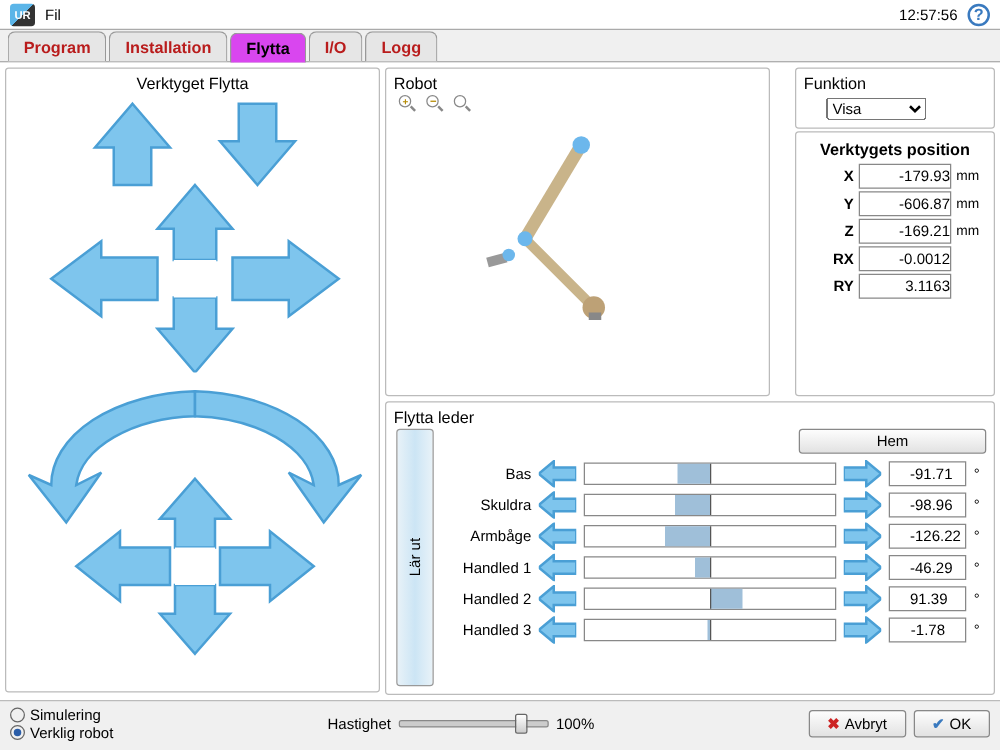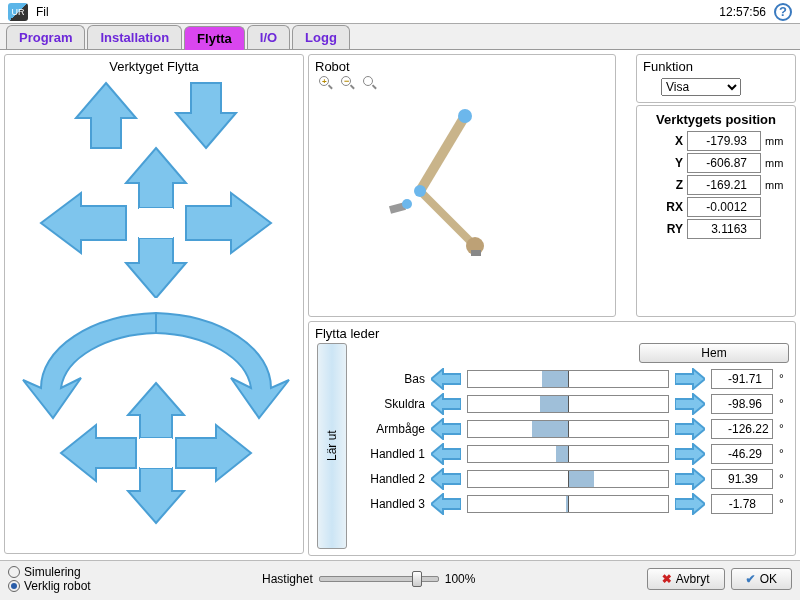--- a/index.html
+++ b/index.html
@@ -1,24 +1,24 @@
 <!DOCTYPE html>
 <html><head>
 <meta charset="utf-8">
 <style>
   * { box-sizing: border-box; margin: 0; padding: 0; font-family: Arial, sans-serif; font-size: 12px; }
   body { width: 800px; height: 600px; background: #f0f0f0; overflow: hidden; }
   .top-bar { height: 24px; background: #fff; border-bottom: 1px solid #aaa; display: flex; align-items: center; padding: 0 8px; justify-content: space-between; }
   .top-bar-left { display: flex; align-items: center; gap: 8px; }
-  .logo-ur { width: 20px; height: 18px; background: linear-gradient(135deg,#5bb5e8 50%,#333 50%); border-radius: 3px; font-size:9px; color:#fff; font-weight:normal; display:flex; align-items:center; justify-content:center;}
+  .logo-ur { width: 20px; height: 18px; background: linear-gradient(135deg,#5bb5e8 50%,#333 50%); border-radius: 3px; font-size:9px; color:#fff; font-weight:bold; display:flex; align-items:center; justify-content:center;}
   .top-bar-right { display: flex; align-items: center; gap: 8px; }
   .help-icon { width: 18px; height: 18px; border: 2px solid #3a7abf; border-radius: 50%; color: #3a7abf; font-weight: bold; display: flex; align-items: center; justify-content: center; font-size: 13px; }
 
   .tab-strip { height: 26px; display: flex; align-items: flex-end; padding-left: 6px; background: #f0f0f0; border-bottom: 1px solid #999; }
-  .tab { padding: 4px 12px; background: #e6e6e6; border: 1px solid #999; border-bottom: none; border-top-left-radius: 6px; border-top-right-radius: 6px; margin-right: 2px; font-weight: bold; color: #6d28d9; font-size: 13px; position: relative; }
+  .tab { padding: 4px 12px; background: #e6e6e6; border: 1px solid #999; border-bottom: none; border-top-left-radius: 6px; border-top-right-radius: 6px; margin-right: 2px; font-weight: bold; color: #b91c1c; font-size: 13px; position: relative; }
   .tab.active { background: #d946ef; color: #000; top: 1px; }
 
   .main { height: 510px; background: #fff; display: flex; padding: 4px; gap: 4px; }
   .left-col { width: 300px; display: flex; flex-direction: column; }
   .right-col { flex: 1; display: flex; flex-direction: column; gap: 4px; }
 
   .panel { border: 1px solid #bbb; border-radius: 3px; padding: 4px 6px; position: relative; }
   .panel-title { font-weight: normal; font-size: 13px; }
 
   .move-tool { height: 500px; display:flex; flex-direction:column; align-items:center;}
@@ -27,21 +27,21 @@
   .big-arrow { fill:#7ec5ed; stroke:#4a9fd5; stroke-width:2; }
 
   .top-row { display: flex; gap: 20px; height: 276px; }
   .robot-view { flex: 1; }
   .feature-pos { width: 160px; display: flex; flex-direction: column; }
   .feature { border: 1px solid #bbb; border-radius: 3px; padding: 4px 6px; margin-bottom: 2px; }
   .feature select { width: 80px; margin: 4px 0 2px 18px; font-size:12px; }
   .pos-title { font-weight: bold; text-align: center; margin: 2px 0 4px; font-size: 13px;}
   .pos-row { display: flex; align-items: center; justify-content: flex-end; gap: 4px; margin-bottom: 2px; }
   .pos-row label { width: 26px; text-align: right; font-weight: bold; font-size: 12px;}
-  .pos-val { width: 74px; border: 1px solid #888; background: #fff; text-align: right; padding: 2px 13px; font-size: 12px;}
+  .pos-val { width: 74px; border: 1px solid #888; background: #fff; text-align: right; padding: 2px 0; font-size: 12px;}
   .pos-unit { width: 24px; font-size: 11px; }
 
   .joints-panel { flex: 1; }
   .joints-body { display: flex; height: 210px; }
   .freedrive { writing-mode: vertical-rl; transform: rotate(180deg); width: 30px; background: linear-gradient(90deg,#e8f2f8,#cce5f5,#e8f2f8); border: 1px solid #999; border-radius: 3px; display: flex; align-items: center; justify-content: center; font-size: 12px; margin: 2px 6px 2px 2px;}
   .joint-rows { flex: 1; display: flex; flex-direction: column; gap: 3px; padding-top:2px;}
   .home-btn { width: 150px; align-self: flex-end; margin-bottom: 2px; padding: 2px; border: 1px solid #888; background: linear-gradient(#fdfdfd,#e2e2e2); border-radius: 3px; text-align:center; font-size:12px;}
   .joint-row { display: flex; align-items: center; gap: 6px; }
   .joint-label { width: 72px; text-align: right; font-size: 12px; }
   .jog-arrow { width: 30px; height: 22px; fill:#7ec5ed; stroke:#4a9fd5; stroke-width:1.5; cursor:pointer;}

